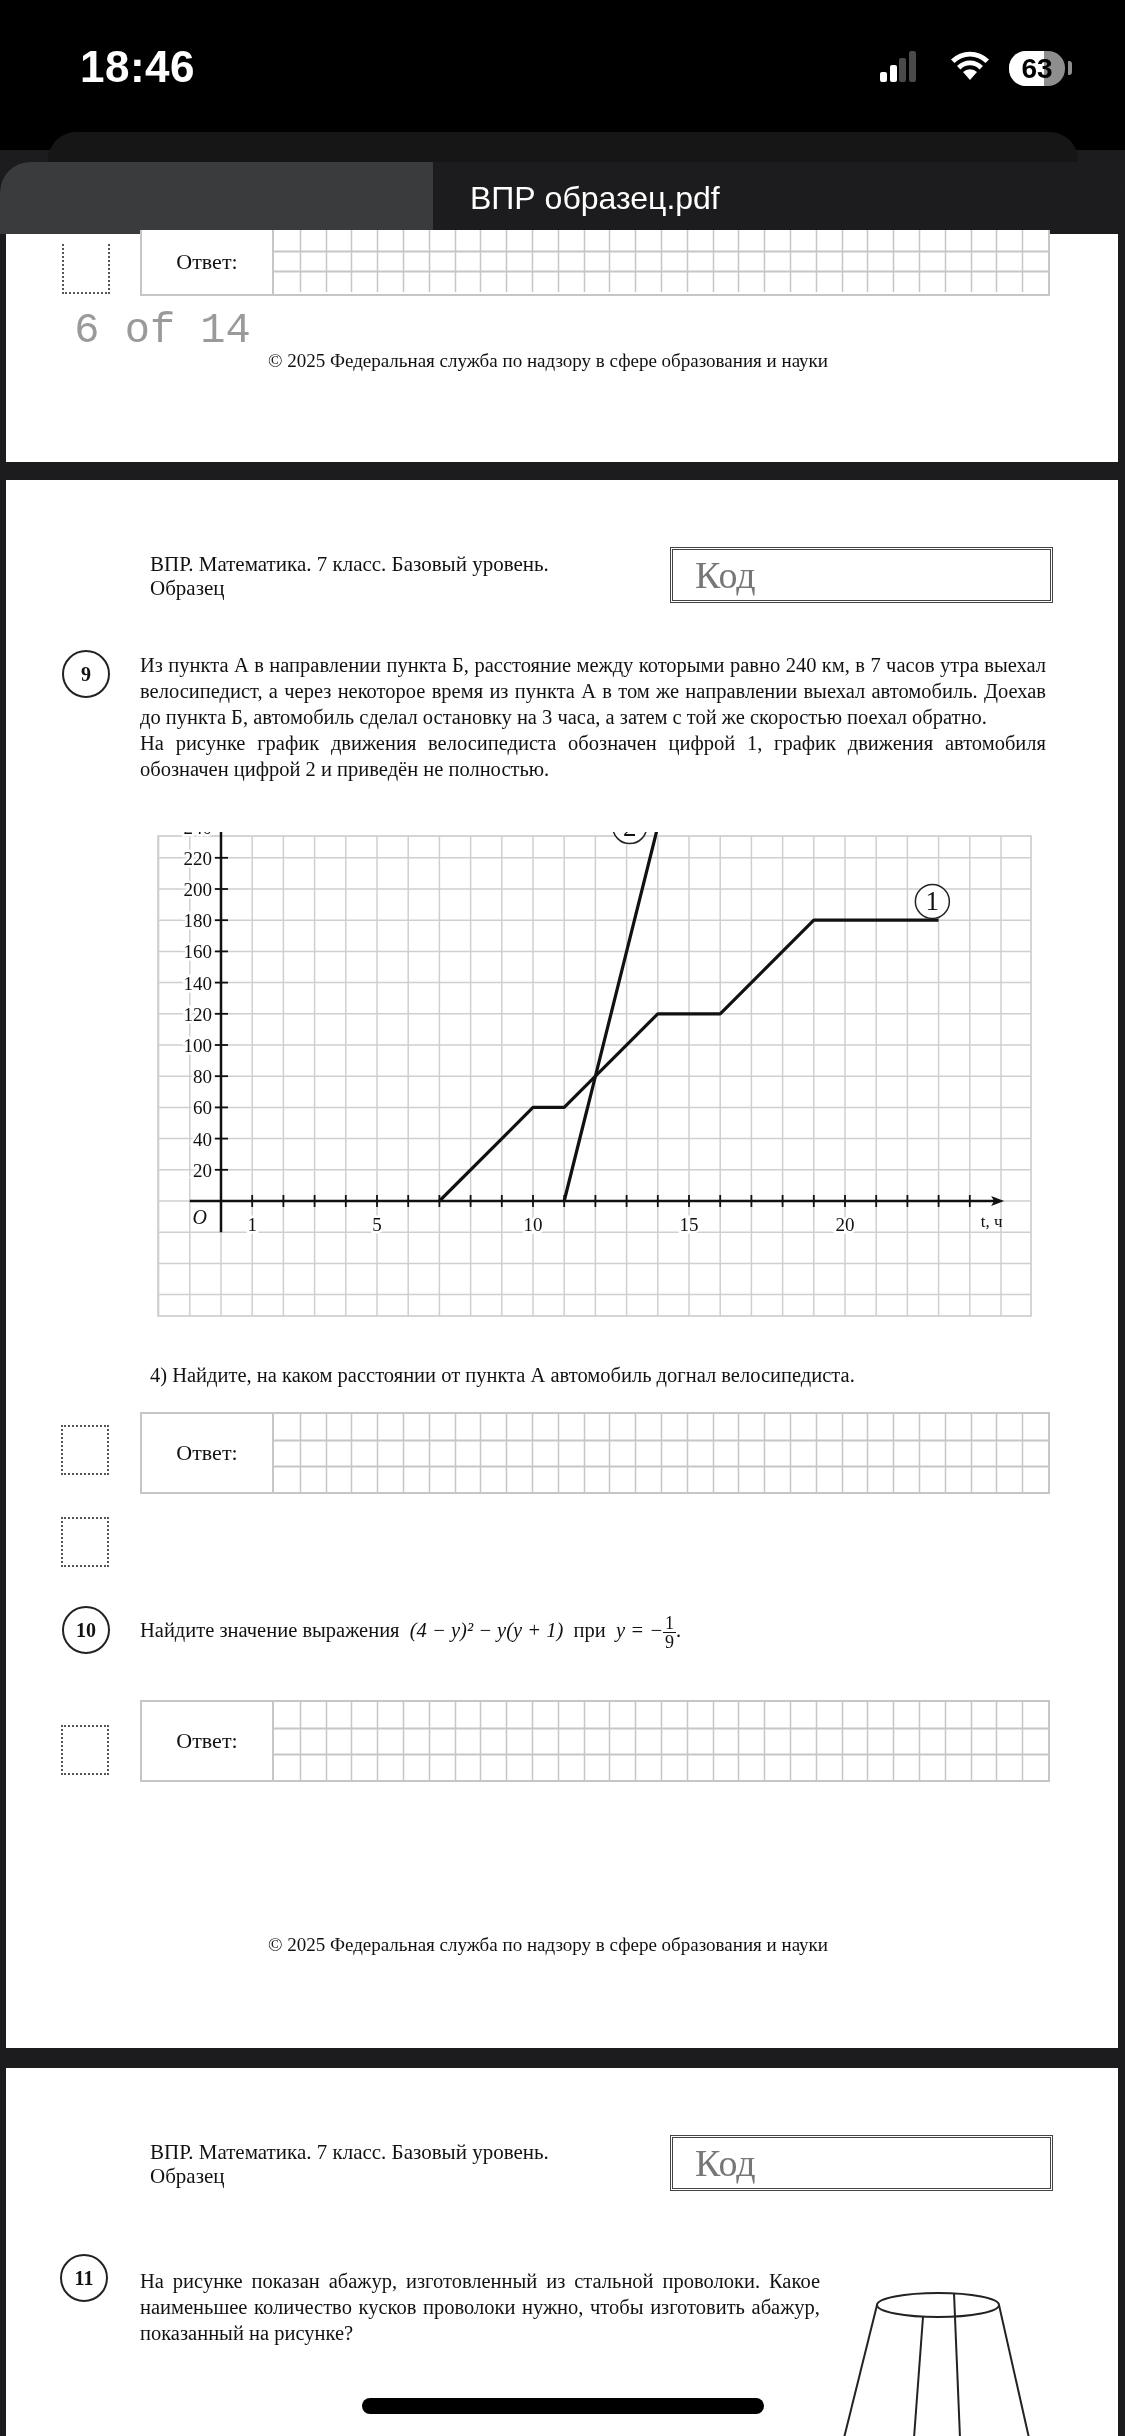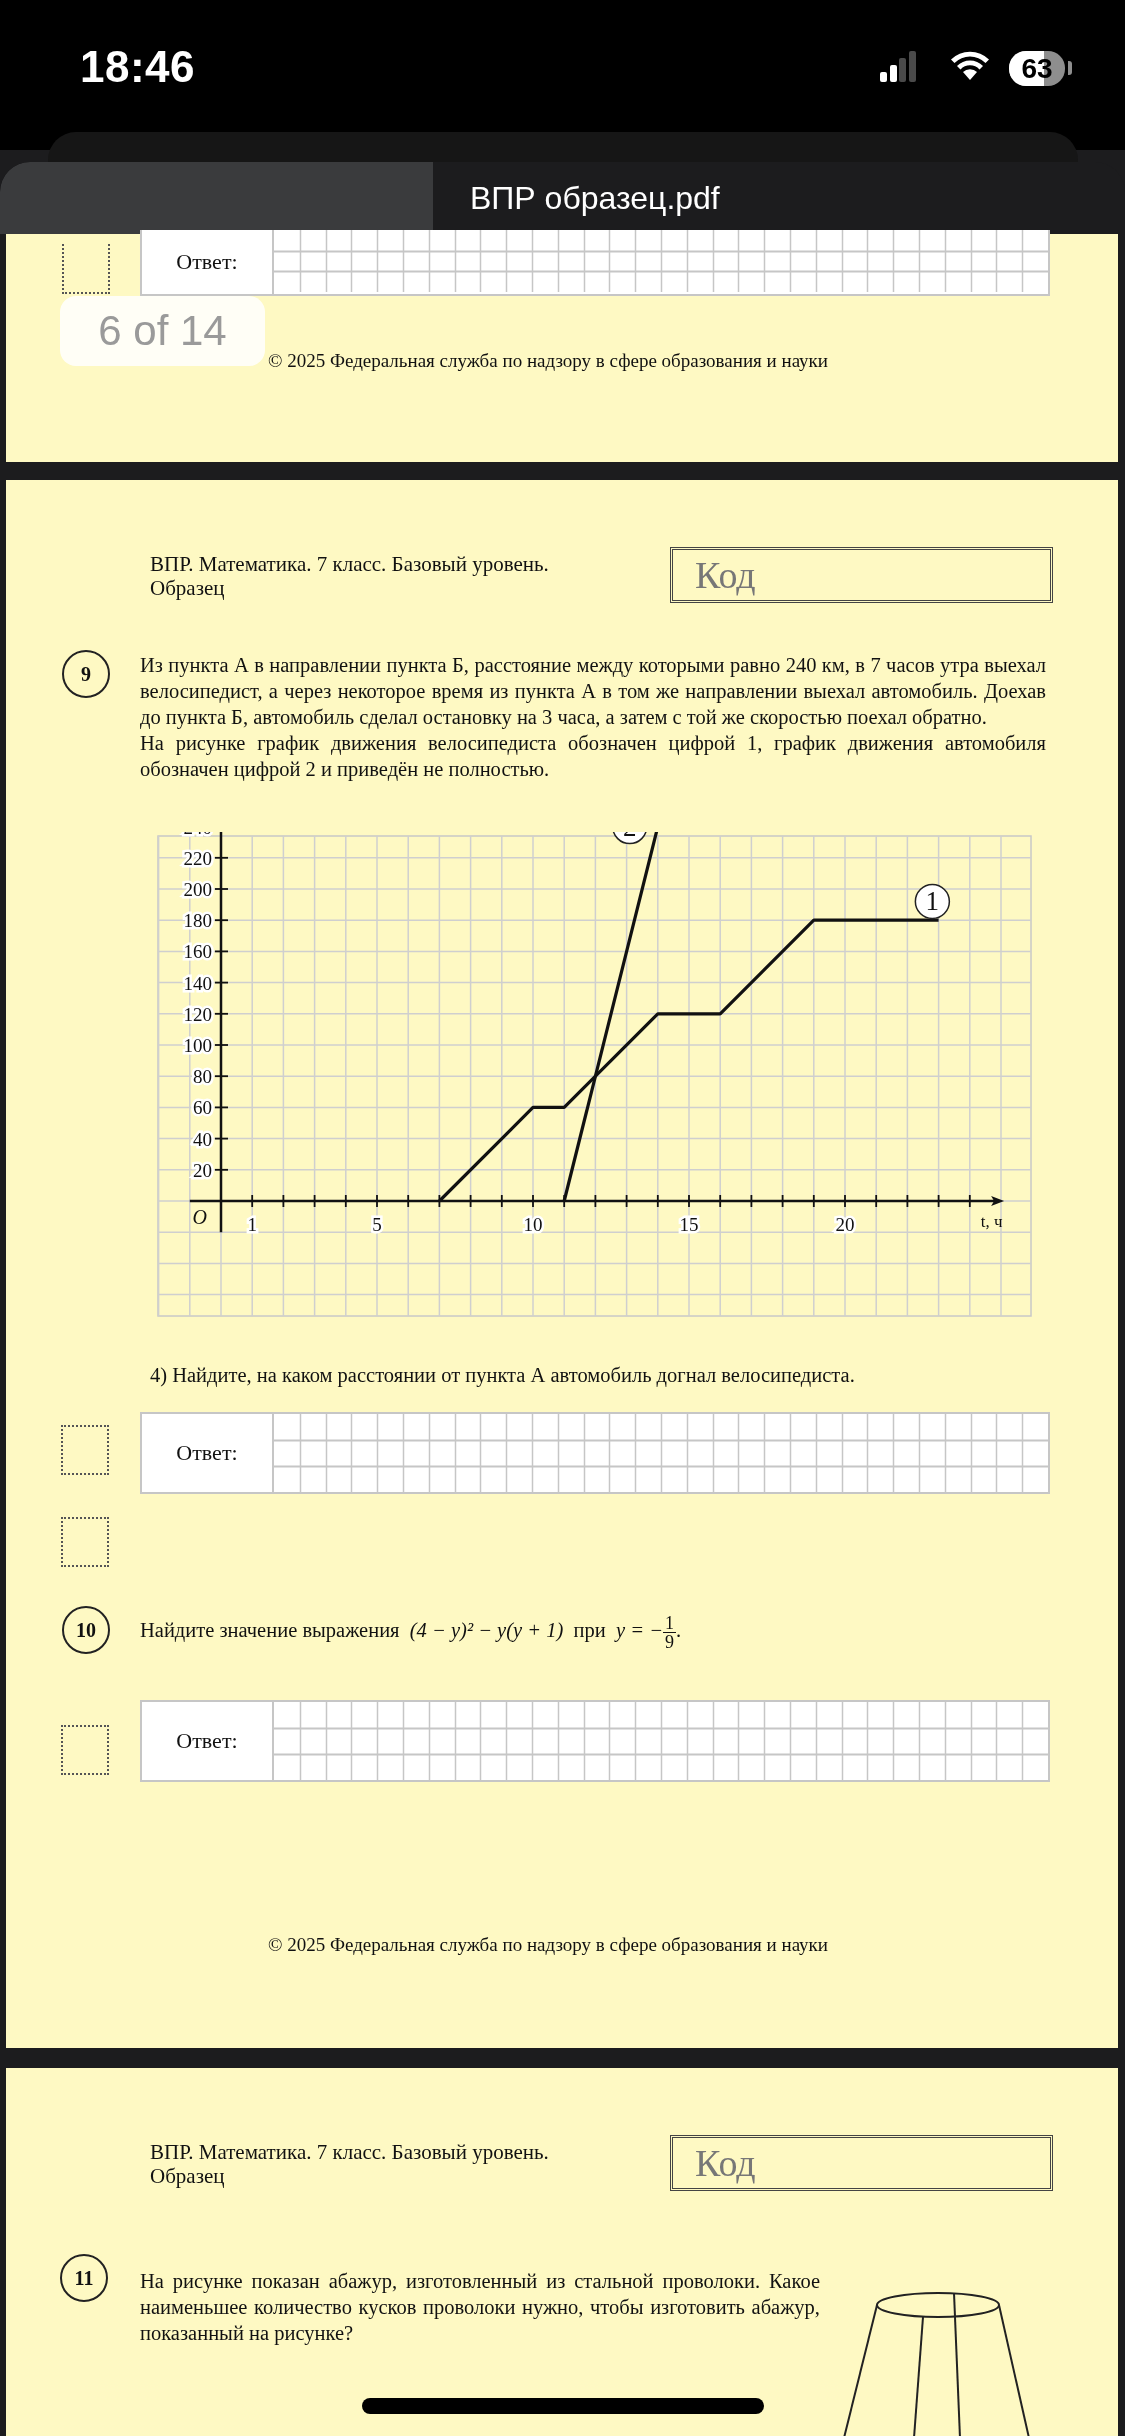--- a/index.html
+++ b/index.html
@@ -18,40 +18,40 @@
   .sb-battery .pct { position: absolute; left: 0; right: 0; top: 0; bottom: 0; text-align: center; line-height: 35px; font-family: "Liberation Sans", sans-serif; font-weight: bold; font-size: 28px; color: #000; }
   .sb-battery-cap { position: absolute; left: 1068px; top: 61px; width: 4px; height: 14px; border-radius: 0 3px 3px 0; background: #8e8e8e; }
 
   
   .sheet-back { position: absolute; left: 48px; top: 132px; width: 1030px; height: 60px; background: #161616; border-radius: 28px 28px 0 0; }
   .viewer-header { position: absolute; left: 0; top: 162px; width: 1125px; height: 72px; background: #1c1c1e; border-radius: 30px 30px 0 0; overflow: hidden; }
   .viewer-header .left-pane { position: absolute; left: 0; top: 0; width: 433px; height: 72px; background: #3a3b3d; border-top-left-radius: 30px; }
   .viewer-title { position: absolute; left: 470px; top: 18px; color: #fff; font-family: "Liberation Sans", sans-serif; font-size: 32px; text-align: center; }
 
   
-  .page { position: absolute; left: 6px; width: 1112px; background: #fef9c3; }
+  .page { position: absolute; left: 6px; width: 1112px; background: #ffffff; }
   .page1 { top: 234px; height: 228px; }
   .page2 { top: 480px; height: 1568px; }
   .page3 { top: 2068px; height: 368px; }
 
   .abs { position: absolute; }
   .ans-grid { position: absolute; border: 2px solid #c6c6c6; background: #fff; }
   .ans-grid .label { position: absolute; left: 0; top: 0; width: 132px; height: 100%; border-right: 2px solid #c6c6c6; display: flex; align-items: center; justify-content: center; font-size: 22px; }
   .ans-grid svg { position: absolute; left: 132px; top: 0; }
 
   .dash-box { position: absolute; width: 48px; height: 50px; border: 2px dotted #555; }
 
   .hdr-text { position: absolute; font-size: 21px; line-height: 24px; }
   .kod-box { position: absolute; border: 3px double #444; font-size: 38px; color: #777; padding-left: 22px; line-height: 50px; }
 
   .qnum { position: absolute; width: 48px; height: 48px; border: 2px solid #222; border-radius: 50%; display: flex; align-items: center; justify-content: center; font-weight: bold; font-size: 20px; }
   .para { position: absolute; font-size: 20.5px; line-height: 26px; text-align: justify; }
   .footer-copy { position: absolute; font-size: 19px; }
 
-  .page-indicator { position: absolute; left: 60px; top: 296px; width: 205px; height: 70px; border-radius: 16px; background: rgba(255,255,255,0.85); font-family: Liberation Sans, sans-serif; font-size: 42px; color: #9a9a9a; display: flex; align-items: center; justify-content: center; }
+  .page-indicator { position: absolute; left: 60px; top: 296px; width: 205px; height: 70px; border-radius: 16px; background: rgba(255,255,255,0.85); font-family: Liberation Mono, monospace; font-size: 42px; color: #9a9a9a; display: flex; align-items: center; justify-content: center; }
 
   .home-indicator { position: absolute; left: 362px; top: 2398px; width: 402px; height: 16px; border-radius: 8px; background: #000; }
   .right-edge { position: absolute; left: 1118px; top: 234px; width: 7px; height: 2202px; background: #1c1c1e; }
   .math { font-family: "Liberation Serif", serif; font-style: italic; }
   .frac { display: inline-block; vertical-align: middle; text-align: center; font-size: 18px; line-height: 18px; }
   .frac span { display: block; }
   .frac .num { border-bottom: 1.5px solid #111; padding: 0 2px; }
 </style>
 </head>
 <body>

